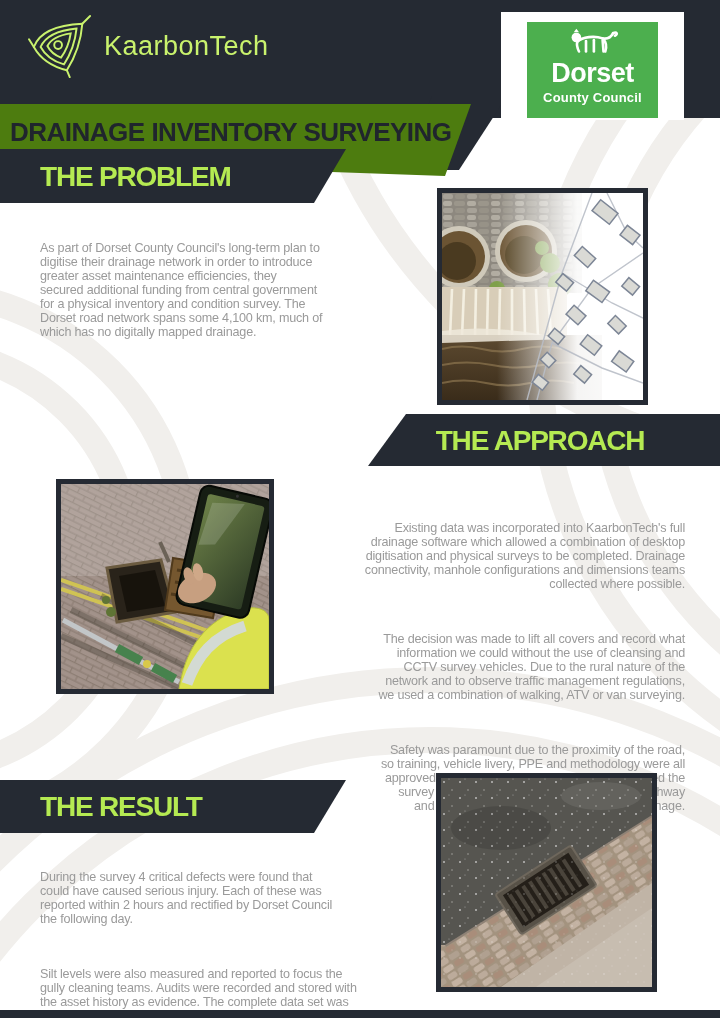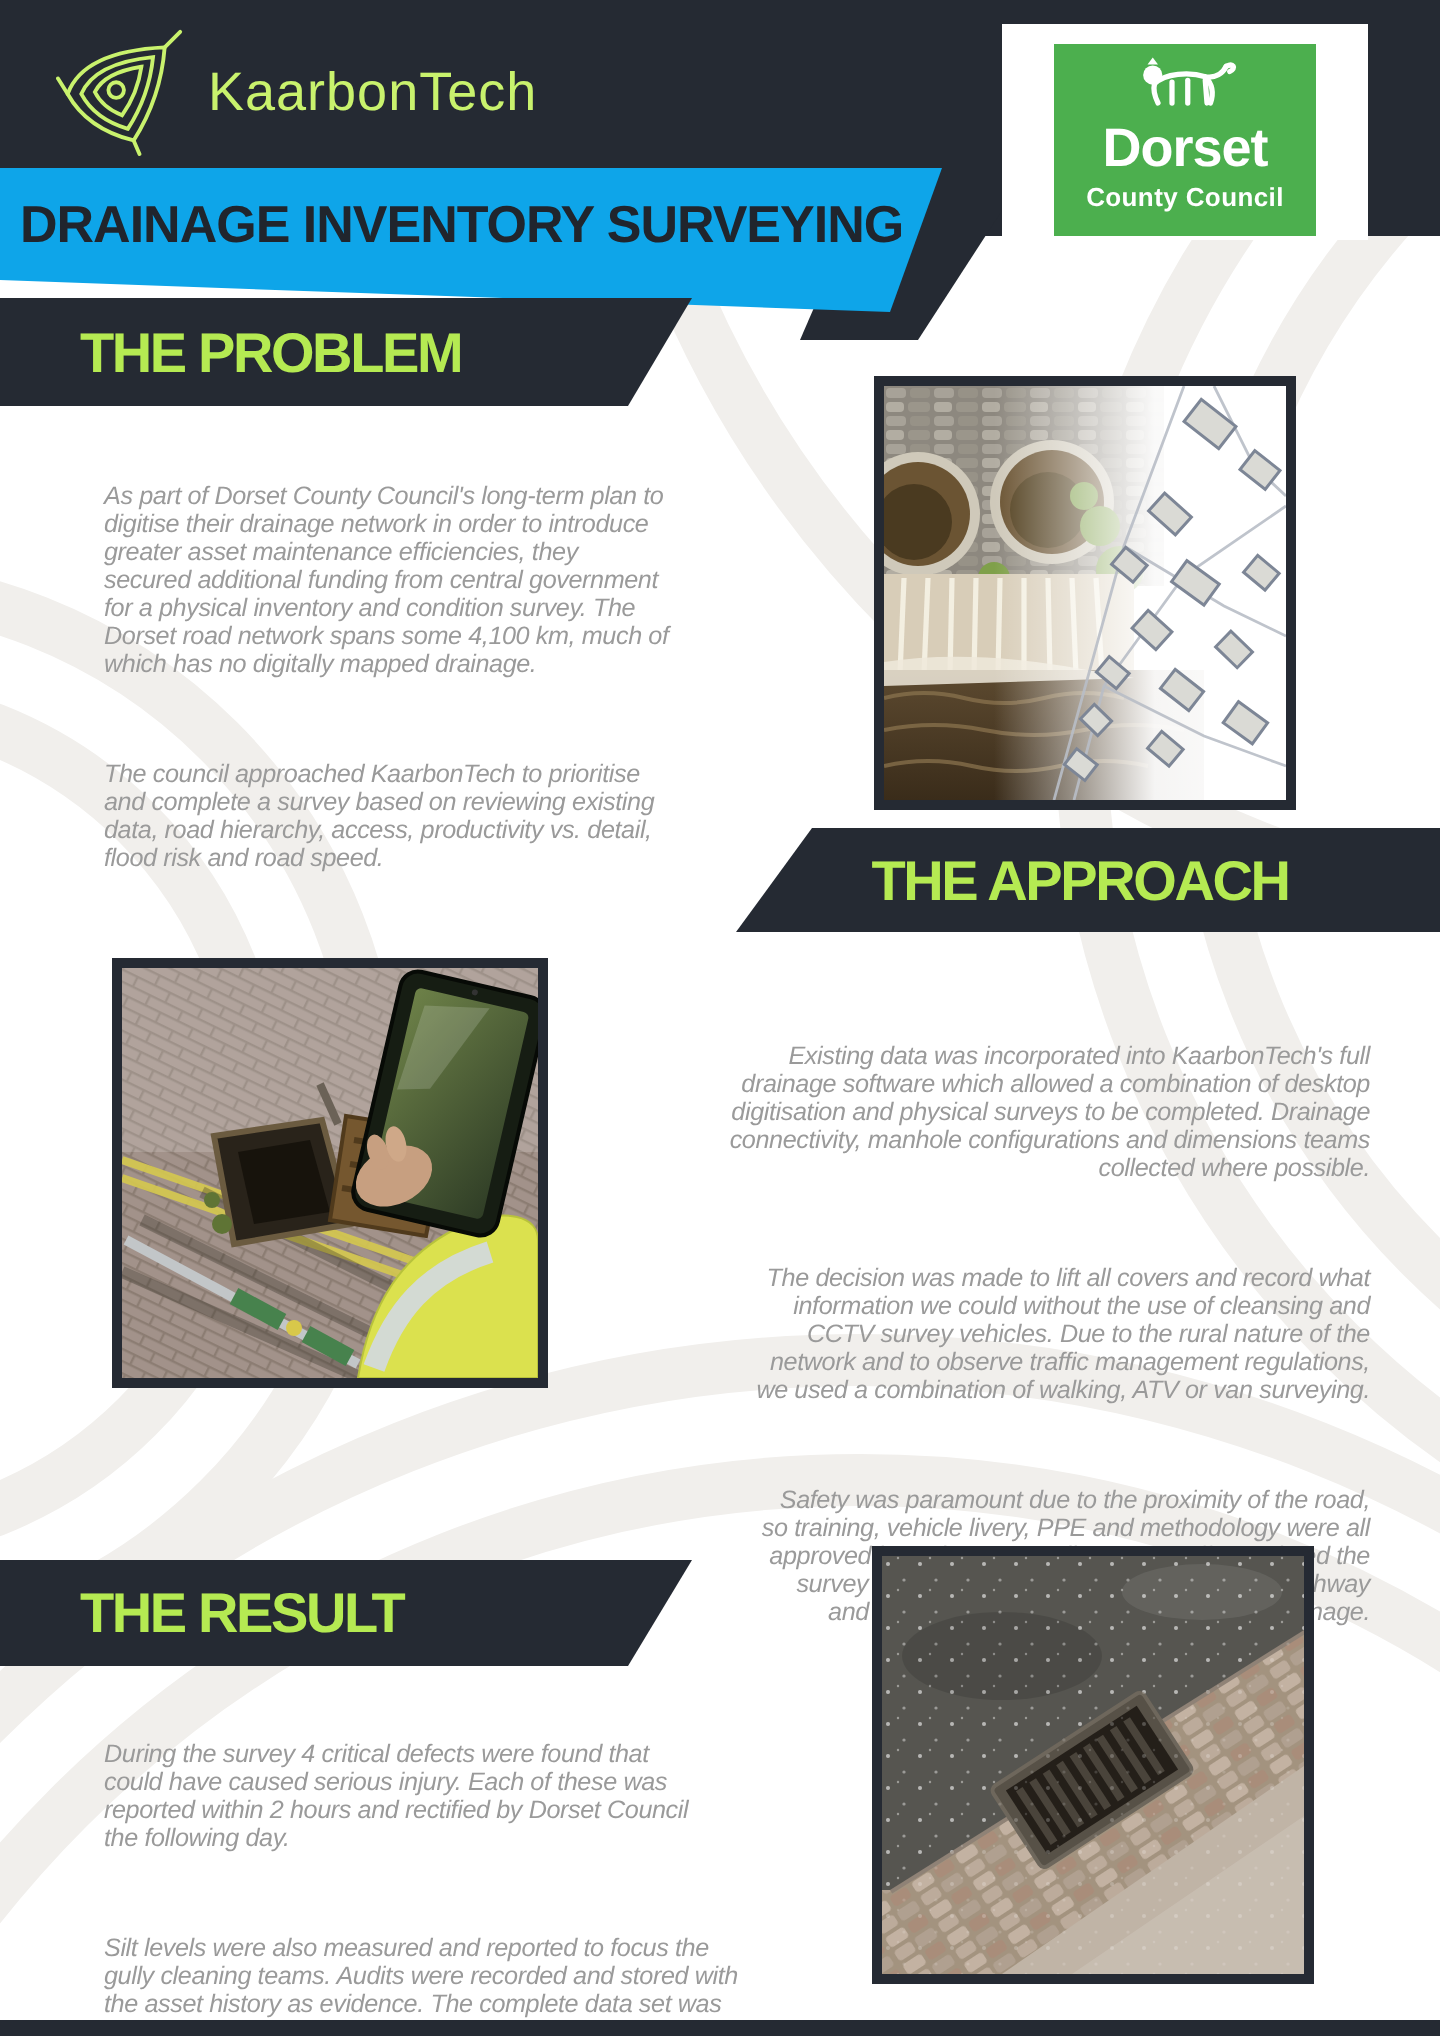--- a/index.html
+++ b/index.html
@@ -14,36 +14,36 @@
   .k-logo{left:28px;top:14px;display:flex;align-items:center;gap:10px;z-index:2;}
   .k-word{color:#c9f26d;font-size:27px;letter-spacing:.5px;font-weight:400;}
   .dorset-card{left:501px;top:12px;width:183px;height:108px;background:#ffffff;z-index:2;
                display:flex;align-items:flex-end;justify-content:center;}
   .dorset-green{width:131px;height:96px;background:#4caf4e;margin-bottom:2px;text-align:center;color:#fff;}
   .dorset-title{font-size:27px;font-weight:bold;line-height:1;margin-top:1px;letter-spacing:-.5px;}
   .dorset-sub{font-size:13px;font-weight:bold;margin-top:3px;letter-spacing:.2px;}
   
   .tail{left:0;top:96px;width:510px;height:76px;background:#252a33;z-index:1;
         clip-path:polygon(432px 0,507px 0,459px 74px,400px 74px);}
-  .banner-title{left:0;top:84px;width:510px;height:76px;background:#0ea5e9;z-index:2;
+  .banner-title{left:0;top:104px;width:510px;height:76px;background:#4d7c0f;z-index:2;
         clip-path:polygon(0 0,471px 0,445px 72px,0 56px);}
   .banner-title span{position:absolute;left:10px;top:13px;color:#20252d;font-size:26px;
         font-weight:bold;letter-spacing:-.5px;white-space:nowrap;}
   .banner-dark{background:#252a33;z-index:2;}
   .bp{left:0;top:149px;width:360px;height:54px;clip-path:polygon(0 0,346px 0,314px 54px,0 54px);padding-left:23px;}
   .ba{left:360px;top:414px;width:360px;height:52px;clip-path:polygon(46px 0,360px 0,360px 52px,8px 52px);}
   .br{left:0;top:780px;width:360px;height:66px;clip-path:polygon(0 0,346px 0,314px 53px,0 53px);}
   .h2{position:absolute;color:#b5ea52;font-size:28px;font-weight:bold;letter-spacing:-1.2px;white-space:nowrap;}
   .bp .h2{left:40px;top:12px;}
   .ba .h2{left:0;right:0;top:11px;text-align:center;}
   .br .h2{left:40px;top:11px;}
   
   .bodytext{color:#9a9a9a;font-size:12.6px;line-height:14px;letter-spacing:-.2px;
             white-space:pre;z-index:2;}
-  .bodytext p{margin:0 0 13px 12px;font-style:italic;}
+  .bodytext p{margin:0 0 13px 0;}
   .t-problem{left:40px;top:213px;width:340px;}
   .t-approach{left:335px;top:493px;width:350px;text-align:right;}
   .t-result{left:40px;top:842px;width:350px;}
   
   figure.photo{position:absolute;margin:0;border:5px solid #252a33;background:#fff;z-index:2;line-height:0;}
   .ph1{left:437px;top:188px;width:201px;height:207px;}
   .ph2{left:56px;top:479px;width:208px;height:205px;}
   .ph3{left:436px;top:773px;width:211px;height:209px;}
   .footer-bar{left:0;top:1010px;width:720px;height:8px;background:#252a33;z-index:2;}
 </style>
@@ -110,24 +110,20 @@
     <div class="h2">THE PROBLEM</div>
   </div>
   <div class="abs bodytext t-problem">
     <p>As part of Dorset County Council's long-term plan to
 digitise their drainage network in order to introduce
 greater asset maintenance efficiencies, they
 secured additional funding from central government
 for a physical inventory and condition survey. The
 Dorset road network spans some 4,100 km, much of
 which has no digitally mapped drainage.</p>
-    <p>The council approached KaarbonTech to prioritise
-and complete a survey based on reviewing existing
-data, road hierarchy, access, productivity vs. detail,
-flood risk and road speed.</p>
   </div>
 
   <figure class="photo ph1" title="Twin culvert outfall photo blending into a drainage map drawing">
     <svg width="201" height="207" viewBox="0 0 201 207">
       <defs>
         <pattern id="stoneP" width="24" height="14" patternUnits="userSpaceOnUse">
           <rect width="24" height="14" fill="#8d887f"></rect>
           <rect x="1" y="1" width="10" height="5" rx="2" fill="#a7a298"></rect>
           <rect x="13" y="1" width="10" height="5" rx="2" fill="#979287"></rect>
           <rect x="1" y="8" width="9" height="5" rx="2" fill="#b2ada2"></rect>

